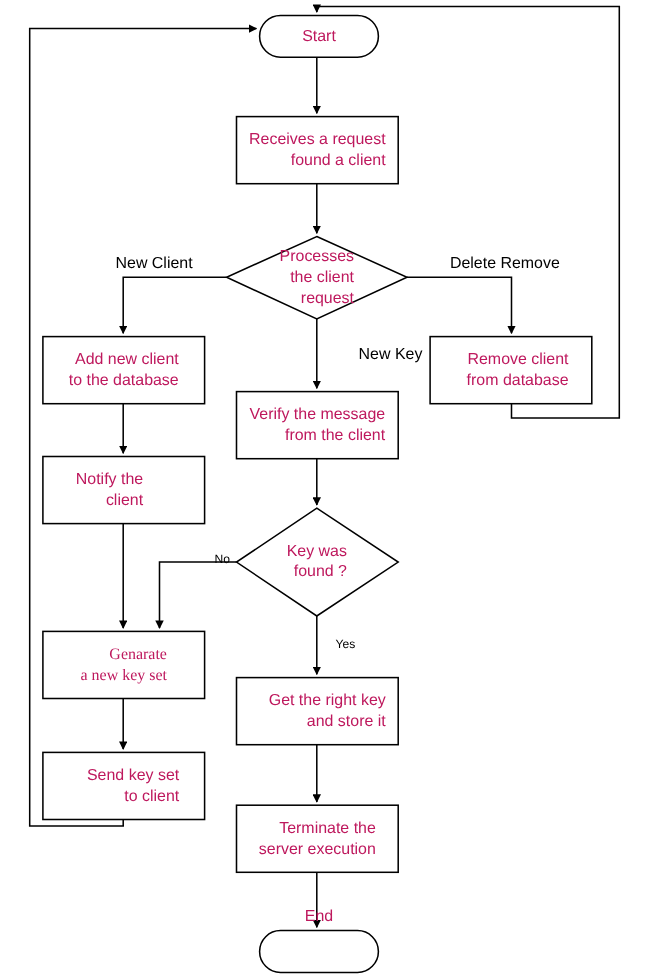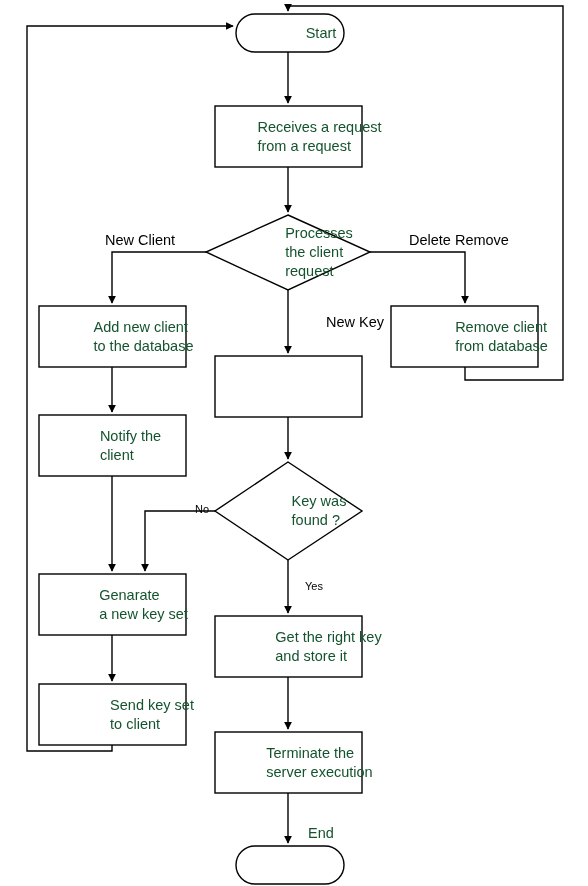--- a/index.html
+++ b/index.html
@@ -23,28 +23,27 @@
     left: 0;
     top: 0;
     width: 588px;
     height: 886px;
   }
   .node-label {
     position: absolute;
     display: flex;
     align-items: center;
     justify-content: center;
-    text-align: left;
-    color: #14532d;
+    text-align: right;
+    color: #be185d;
     font-family: "Liberation Sans", sans-serif;
     font-size: 14.5px;
     line-height: 19px;
     white-space: pre-line;
     pointer-events: none;
-    padding-left: 31px;
   }
   .edge-label {
     position: absolute;
     color: #000000;
     font-family: "Liberation Sans", sans-serif;
     font-size: 14.5px;
     line-height: 17px;
     white-space: nowrap;
     margin-left: 28px;
   }
@@ -125,40 +124,42 @@
       <path d="M 288 677 L 288 729" marker-end="url(#arrow)"></path>
 
       <path d="M 288 793 L 288 843" marker-end="url(#arrow)"></path>
 
     </g>
   </svg>
 
   <div class="node-label" style="left:236px; top:14px; width:108px; height:38px;">Start</div>
 
   <div class="node-label" style="left:215px; top:106px; width:147px; height:61px;">Receives a request
-from a request</div>
+found a client</div>
 
   <div class="node-label" style="left:216px; top:216px; width:144px; height:72px;">Processes
 the client
 request</div>
 
   <div class="node-label" style="left:39px; top:306px; width:147px; height:61px;">Add new client
 to the database</div>
 
   <div class="node-label" style="left:391px; top:306px; width:159px; height:61px;">Remove client
 from database</div>
 
+  <div class="node-label" style="left:215px; top:356px; width:147px; height:61px;">Verify the message
+from the client</div>
 
   <div class="node-label" style="left:39px; top:415px; width:121px; height:61px;">Notify the
 client</div>
 
   <div class="node-label" style="left:228px; top:481px; width:120px; height:60px;">Key was
 found ?</div>
 
-  <div class="node-label" style="left:39px; top:574px; width:147px; height:61px;">Genarate
+  <div class="node-label" style="left:39px; top:574px; width:147px; height:61px;font-family:Liberation Serif, serif;">Genarate
 a new key set</div>
 
   <div class="node-label" style="left:215px; top:616px; width:165px; height:61px;">Get the right key
 and store it</div>
 
   <div class="node-label" style="left:39px; top:684px; width:164px; height:61px;">Send key set
 to client</div>
 
   <div class="node-label" style="left:215px; top:732px; width:147px; height:61px;">Terminate the
 server execution</div>

